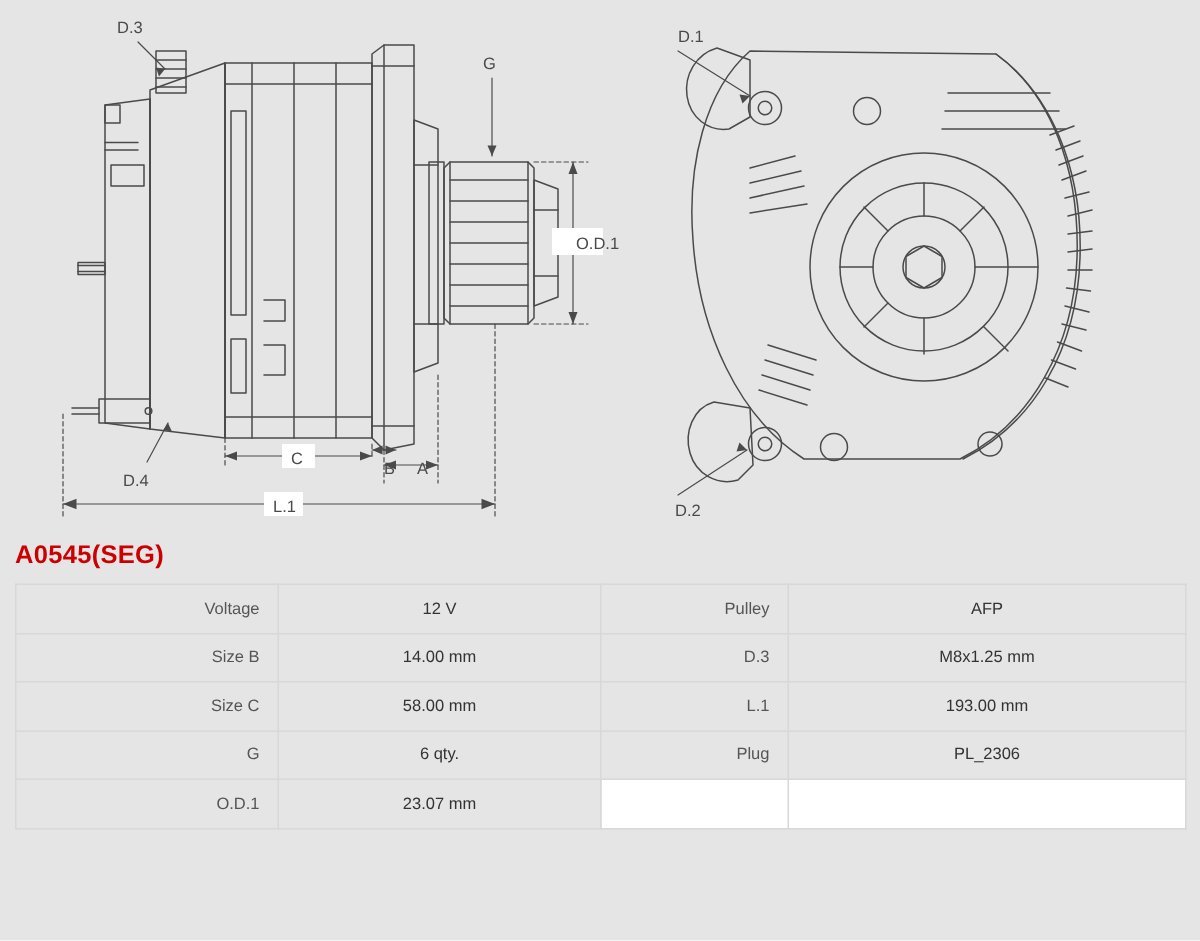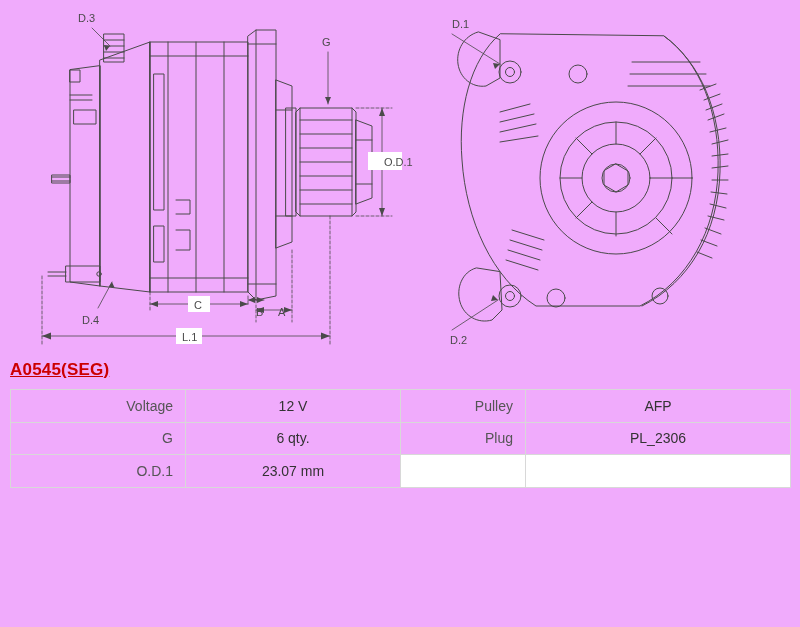--- a/index.html
+++ b/index.html
@@ -5,21 +5,21 @@
   * { box-sizing: border-box; }
   html, body {
     margin: 0; padding: 0;
     width: 800px; height: 627px;
     background: #ffffff;
     font-family: "Liberation Sans", sans-serif;
   }
   #page {
     position: relative;
     width: 800px; height: 627px;
-    background: #f0abfc;
+    background: #e5e5e5;
     overflow: hidden;
   }
   
   #drawing {
     position: absolute;
     left: 0; top: 0;
     width: 800px; height: 360px;
   }
   #drawing svg { display: block; }
 
@@ -39,21 +39,21 @@
     position: absolute;
     left: 10px;
     top: 389px;
     width: 780px;
     border-collapse: collapse;
     table-layout: fixed;
   }
   #spec-table td {
     border: 1px solid #d8d8d8;
     height: 32.5px;
-    font-size: 14px;
+    font-size: 11px;
     color: #333333;
     padding: 0 12px;
     white-space: nowrap;
     overflow: hidden;
   }
   #spec-table td.lbl { text-align: right; color: #555555; }
   #spec-table td.val { text-align: center; color: #333333; }
   #spec-table td.empty { border-color: #d8d8d8; background: #ffffff; }
   col.c1 { width: 175px; }
   col.c2 { width: 215px; }
@@ -220,37 +220,49 @@
           <text x="256" y="316">B</text>
           <text x="194" y="309">C</text>
           <text x="182" y="341">L.1</text>
           <text x="452" y="28">D.1</text>
           <text x="450" y="344">D.2</text>
         </g>
       </g>
     </svg>
   </div>
 
-  <div id="part-title" style="color: rgb(204, 0, 0); text-decoration: underline;">A0545(SEG)</div>
+  <div id="part-title" style="color: rgb(204, 0, 0);">A0545(SEG)</div>
 
   <table id="spec-table">
     <colgroup>
       <col class="c1">
         <col class="c2">
         <col class="c3">
         <col class="c4">
     </colgroup>
     <tbody>
       <tr>
         <td class="lbl">Voltage</td>
         <td class="val">12 V</td>
         <td class="lbl">Pulley</td>
         <td class="val">AFP</td>
       </tr>
       <tr>
+        <td class="lbl">Size B</td>
+        <td class="val">14.00 mm</td>
+        <td class="lbl">D.3</td>
+        <td class="val">M8x1.25 mm</td>
+      </tr>
+      <tr>
+        <td class="lbl">Size C</td>
+        <td class="val">58.00 mm</td>
+        <td class="lbl">L.1</td>
+        <td class="val">193.00 mm</td>
+      </tr>
+      <tr>
         <td class="lbl">G</td>
         <td class="val">6 qty.</td>
         <td class="lbl">Plug</td>
         <td class="val">PL_2306</td>
       </tr>
       <tr>
         <td class="lbl">O.D.1</td>
         <td class="val">23.07 mm</td>
         <td class="empty"></td>
         <td class="empty"></td>

